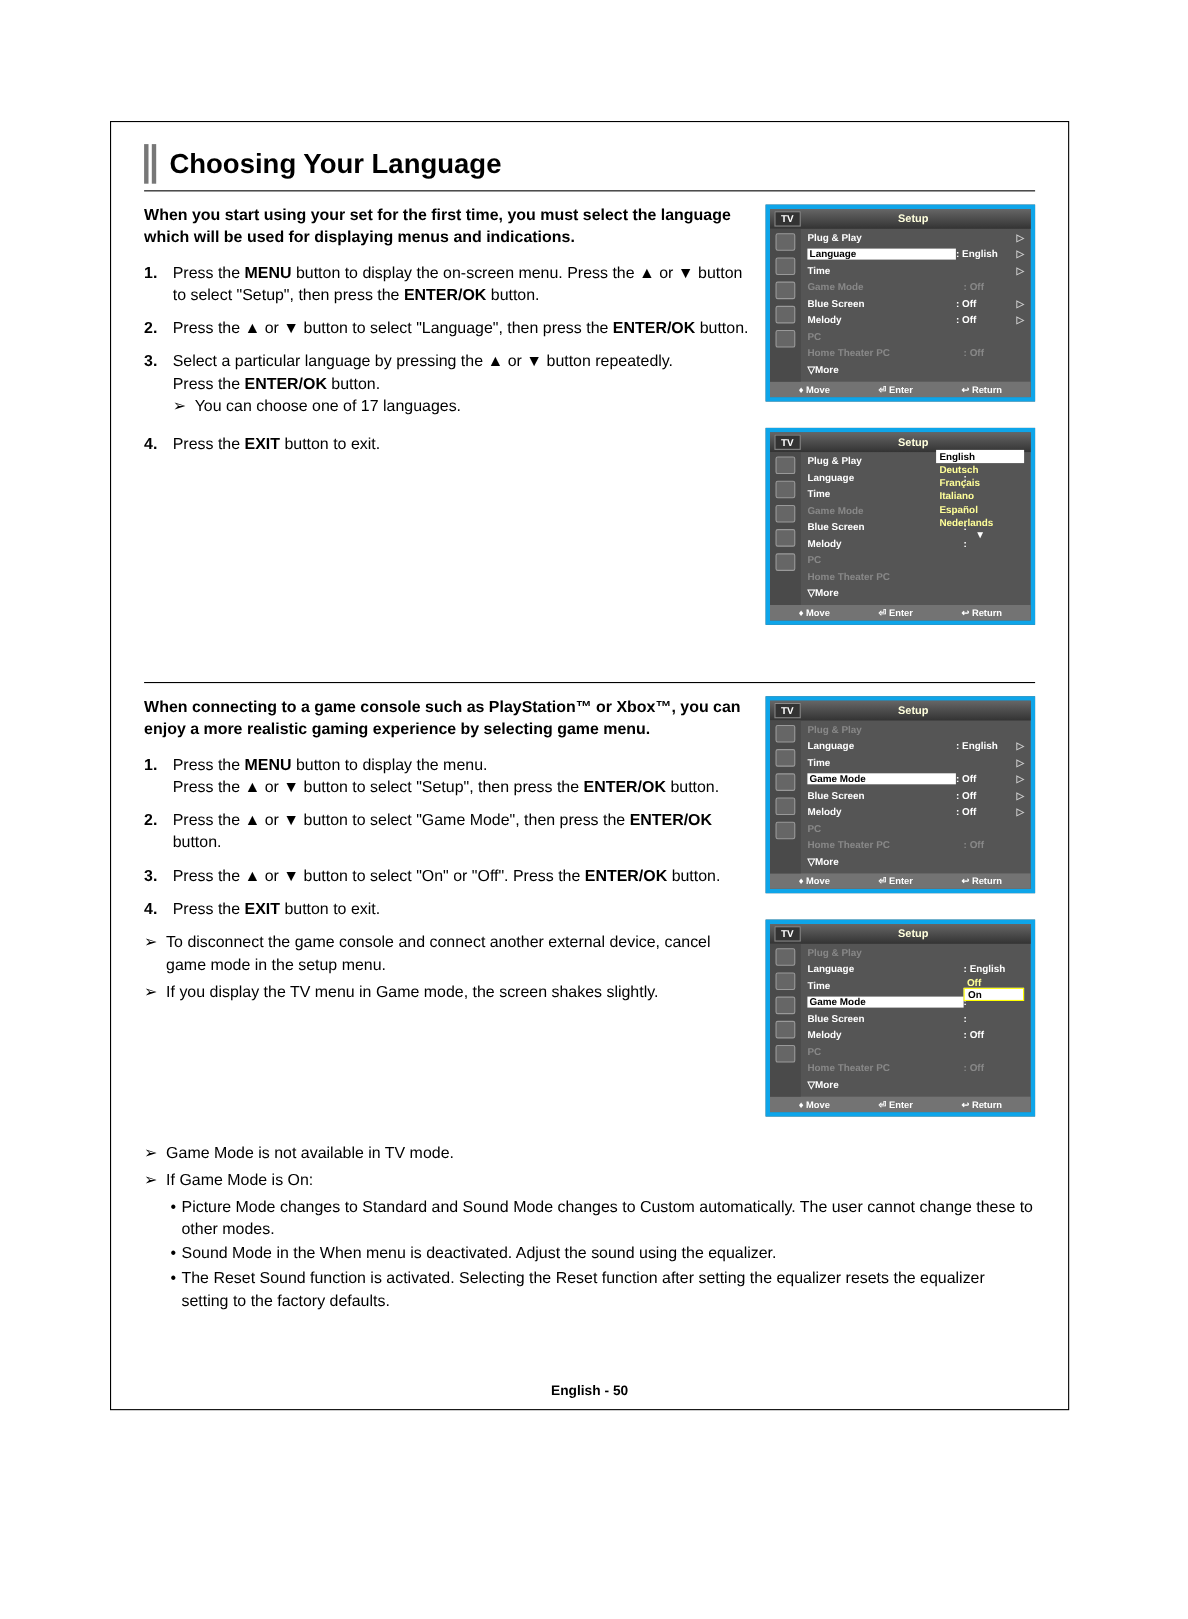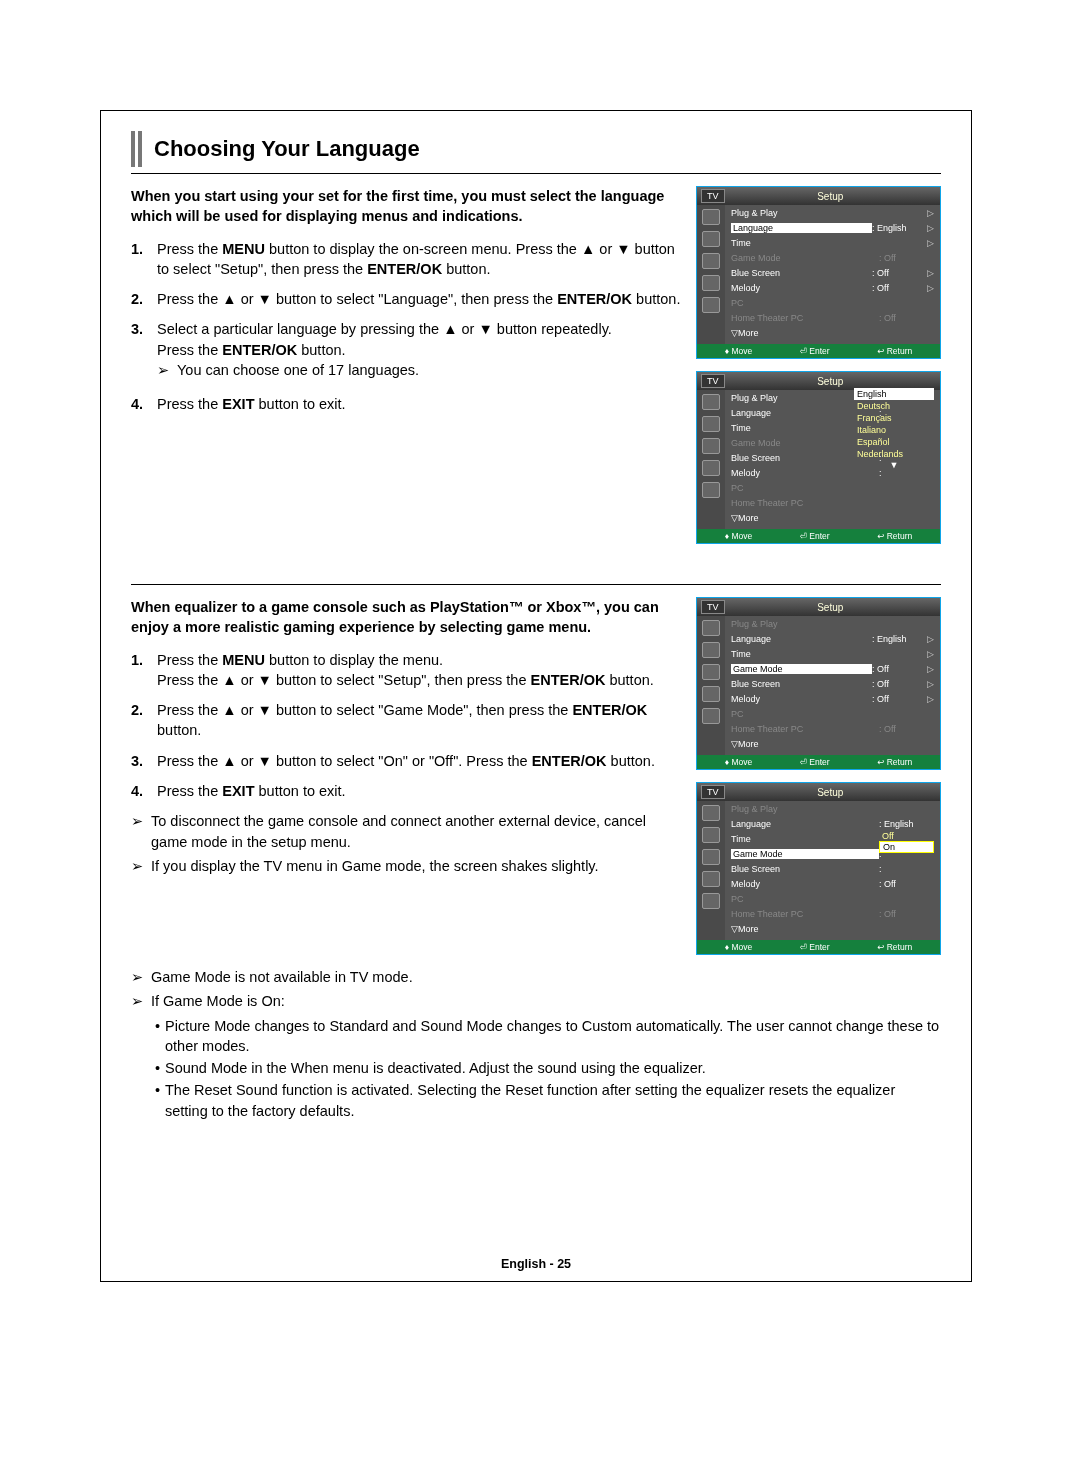--- a/index.html
+++ b/index.html
@@ -1,50 +1,50 @@
 <!DOCTYPE html>
 <html><head>
 <meta charset="utf-8">
 <style>
 body{margin:0;background:#fff;font-family:Arial,Helvetica,sans-serif;width:1080px;height:1472px;position:relative}
 .page-outer{border:1px solid #000;position:absolute;left:100px;top:110px;width:870px;height:1170px;padding:0}
 .content{padding:20px 30px 10px 30px;position:relative}
 .sec-title-wrap{display:flex;align-items:center;margin-bottom:6px}
 .title-bars{display:flex;gap:3px;margin-right:12px}
 .title-bars .bar{width:4px;height:36px;background:#777}
-.sec-title{font-size:22px;font-weight:bold}
+.sec-title{font-size:25px;font-weight:bold}
 .title-rule{border:none;border-top:1px solid #000;margin:0 0 12px 0}
 .columns{display:flex;gap:12px}
 .text-col{flex:1;font-size:14.5px;line-height:1.4}
 .intro{font-weight:bold;margin-bottom:12px}
 ol.steps{padding-left:0;margin:0;list-style:none}
 ol.steps>li{display:flex;margin-bottom:10px}
 ol.steps>li .num{font-weight:bold;width:26px;flex:none}
 ol.steps>li .body{flex:1}
 .arrow-item{display:flex;margin-bottom:4px}
 .arrow-item .arr{width:20px;flex:none}
 .arrow-item .atxt{flex:1}
 .bullet-item{display:flex;margin-left:4px;margin-bottom:2px}
 .bullet-item .bdot{width:10px;flex:none}
 .bullet-item .btxt{flex:1}
 .osd-col{width:245px;flex:none}
-.osd{background:#555;border:1px solid #0ea5e9;margin-bottom:12px;font-size:9px;color:#fff;font-weight:normal}
+.osd{background:#555;border:4px solid #0ea5e9;margin-bottom:24px;font-size:9px;color:#fff;font-weight:bold}
 .osd-head{display:flex;align-items:center;background:linear-gradient(#666,#333);padding:2px 4px}
 .osd-head .tv{background:#333;padding:1px 5px;border:1px solid #888;font-size:9px}
 .osd-head .setup{flex:1;text-align:center;color:#ffd;font-size:10px}
 .osd-body{display:flex}
 .osd-icons{width:24px;background:#4a4a4a;padding:4px 2px;display:flex;flex-direction:column;gap:6px;align-items:center}
 .osd-icons .ic{width:16px;height:14px;background:#666;border:1px solid #999;border-radius:2px}
 .osd-list{flex:1;padding:2px 4px}
 .osd-row{display:flex;align-items:flex-start;padding:1px 2px;height:13px}
 .osd-row .lab{flex:1}
 .osd-row .val{width:55px}
 .osd-row .tri{color:#ccc}
 .osd-row.dim .lab,.osd-row.dim .val{color:#888}
-.osd-foot{background:#15803d;padding:2px 4px;display:flex;justify-content:space-around;font-size:8.5px}
+.osd-foot{background:#737373;padding:2px 4px;display:flex;justify-content:space-around;font-size:8.5px}
 .langlist{position:absolute;right:6px;top:16px;width:80px;display:flex;flex-direction:column;gap:0}
 .langlist .lopt{padding:1px 3px;color:#ff9;font-size:9px}
 .langlist .lopt.sel{background:#fff;color:#000}
 .langlist .more{text-align:center;color:#fff}
 .gm-opts{position:absolute;right:6px;top:48px;width:55px}
 .gm-opts .go{padding:0 3px;color:#ff9;font-size:9px}
 .gm-opts .go.sel{background:#fff;color:#000;text-align:left}
 .footer{position:absolute;bottom:10px;left:0;right:0;text-align:center;font-size:12.5px;font-weight:bold}
 b{font-weight:bold}
 </style>
@@ -234,21 +234,21 @@
           </div>
   </div>
 </div>
 
 <div style="height:28px"></div>
 
 <hr class="title-rule">
 
 <div class="columns">
   <div class="text-col">
-    <div class="intro">When equalizer to a game console such as PlayStation™ or Xbox™, you can enjoy a more realistic gaming experience by selecting game menu.</div>
+    <div class="intro">When connecting to a game console such as PlayStation™ or Xbox™, you can enjoy a more realistic gaming experience by selecting game menu.</div>
     <ol class="steps" id="s2steps">
             <li>
               <div class="num">1.</div>
               <div class="body">Press the <b>MENU</b> button to display the menu.<br>Press the ▲ or ▼ button to select "Setup", then press the <b>ENTER/OK</b> button.</div>
             </li>
             <li>
               <div class="num">2.</div>
               <div class="body">Press the ▲ or ▼ button to select "Game Mode", then press the <b>ENTER/OK</b> button.</div>
             </li>
             <li>
@@ -431,14 +431,14 @@
           <div class="bdot">•</div>
           <div class="btxt">Sound Mode in the When menu is deactivated. Adjust the sound using the equalizer.</div>
         </div>
         <div class="bullet-item">
           <div class="bdot">•</div>
           <div class="btxt">The Reset Sound function is activated. Selecting the Reset function after setting the equalizer resets the equalizer setting to the factory defaults.</div>
         </div>
       </div>
 
 </div>
-<div class="footer">English - 25</div>
+<div class="footer">English - 50</div>
 </div>
 
 </body></html>

